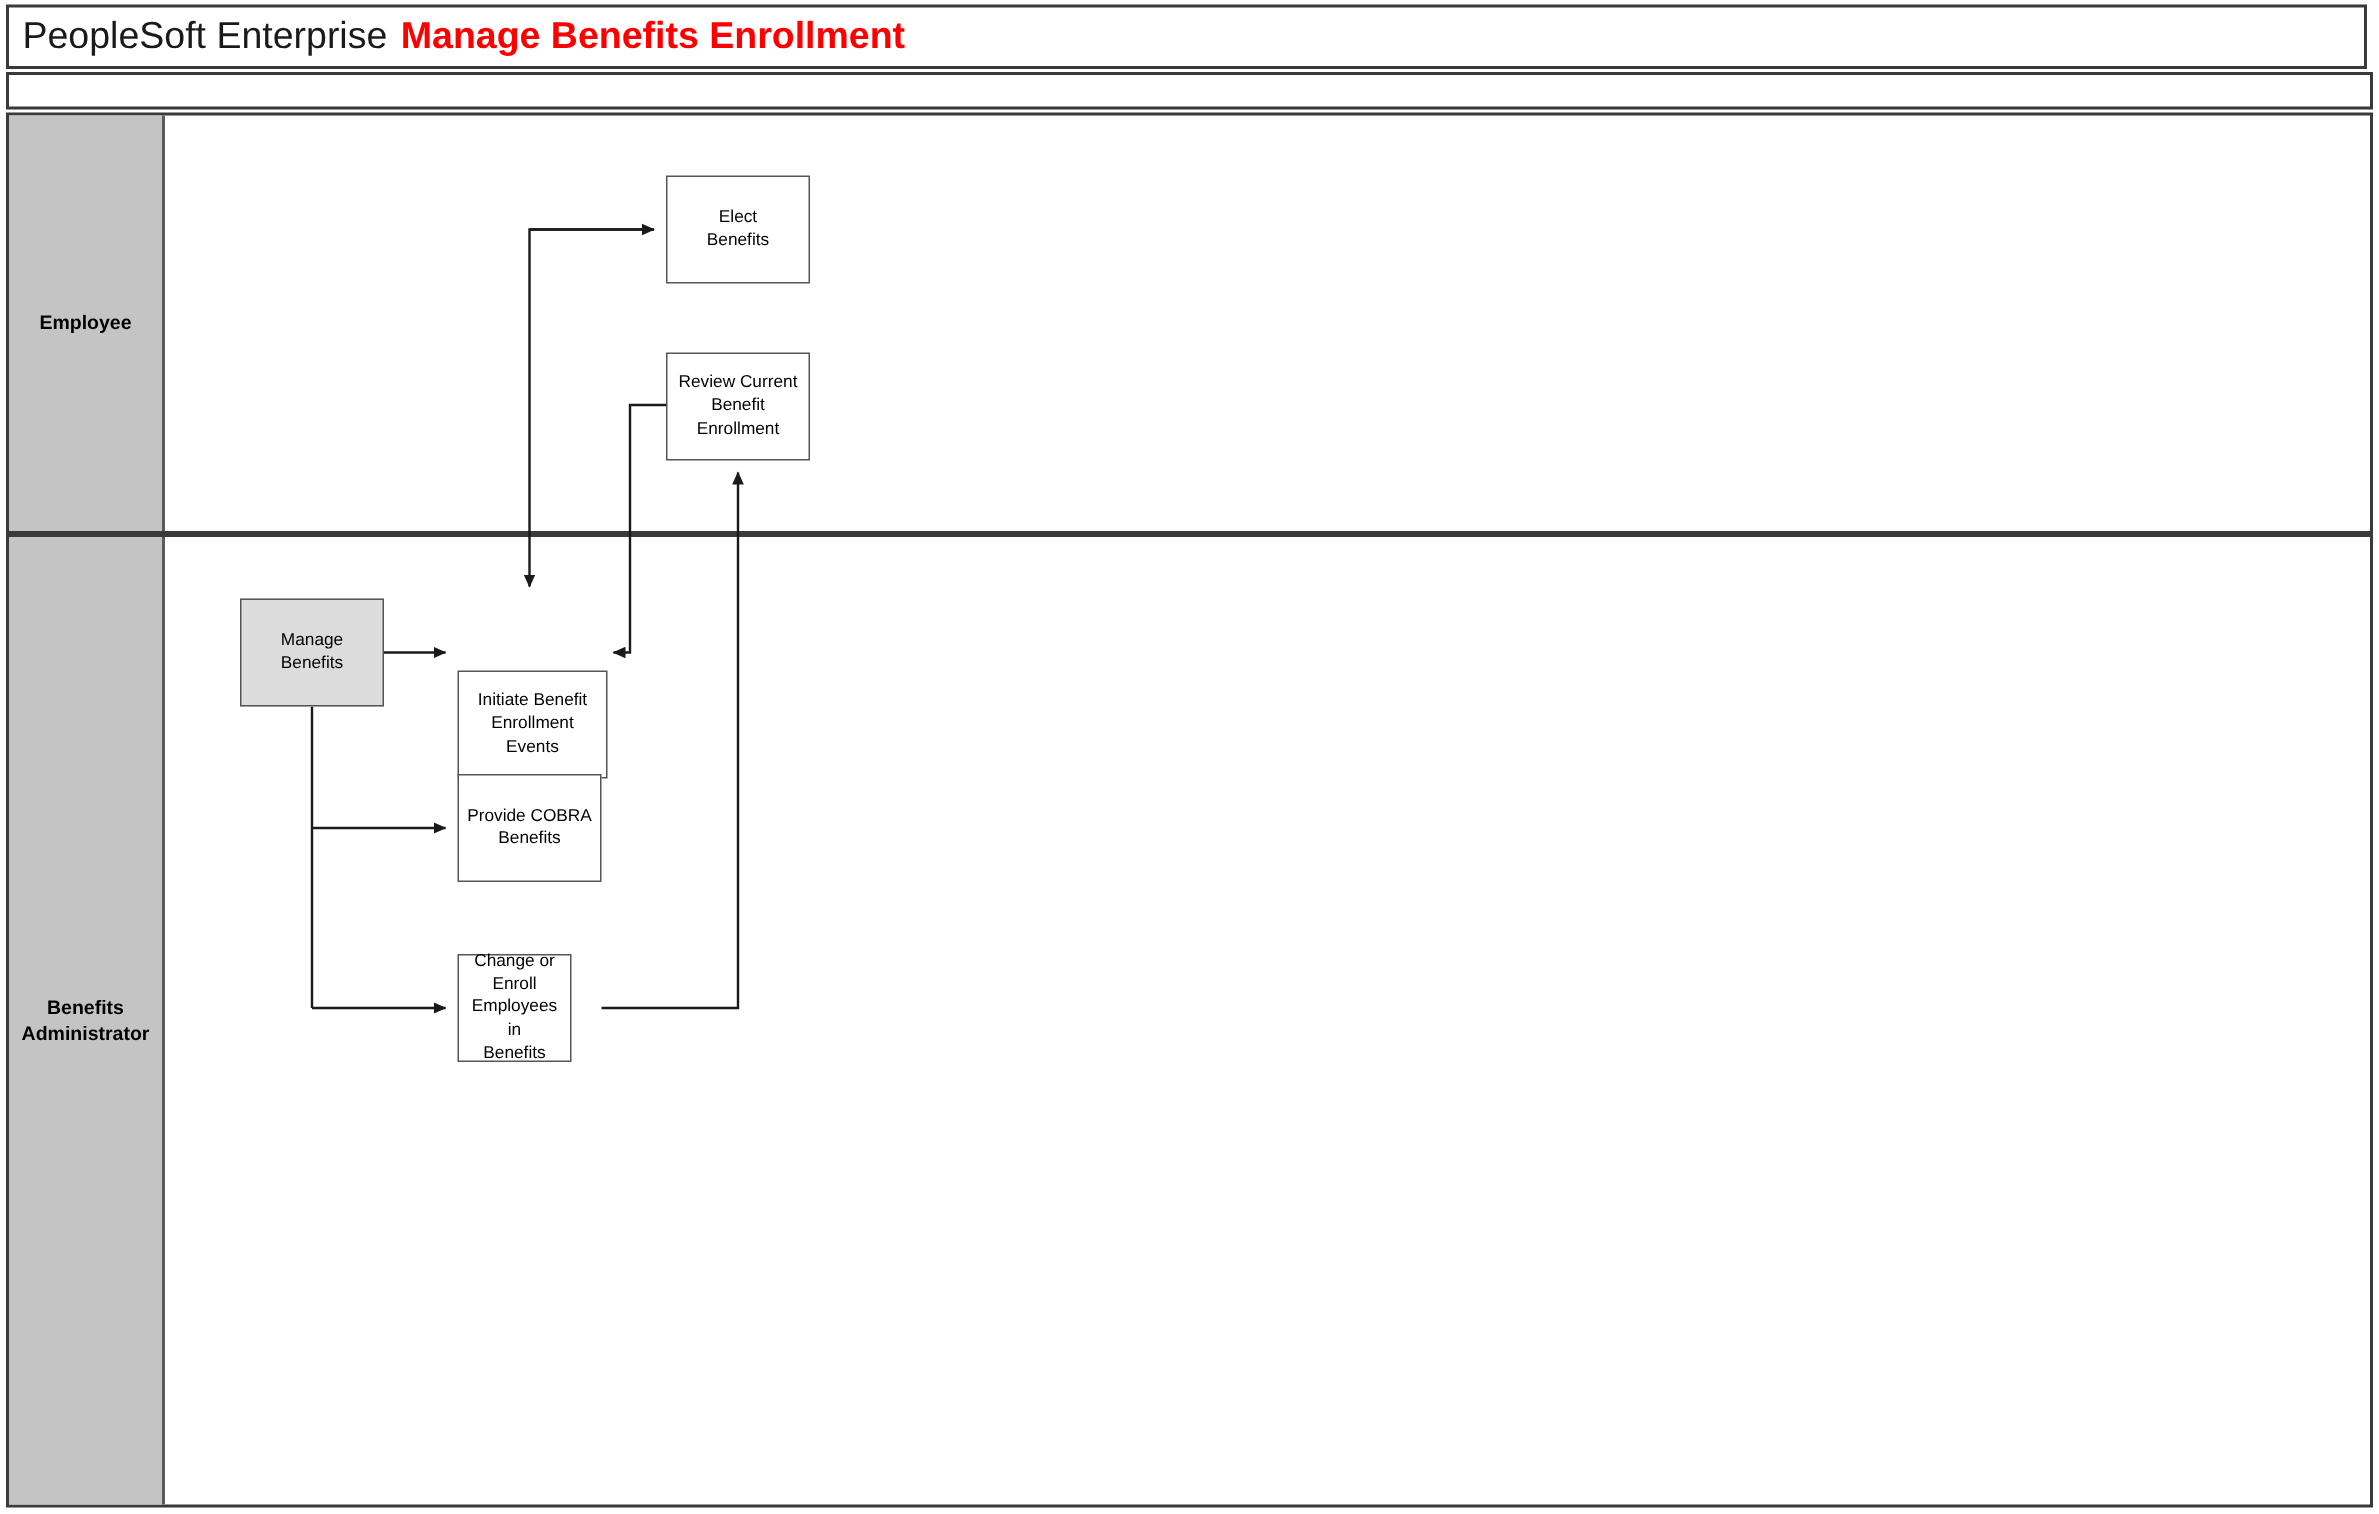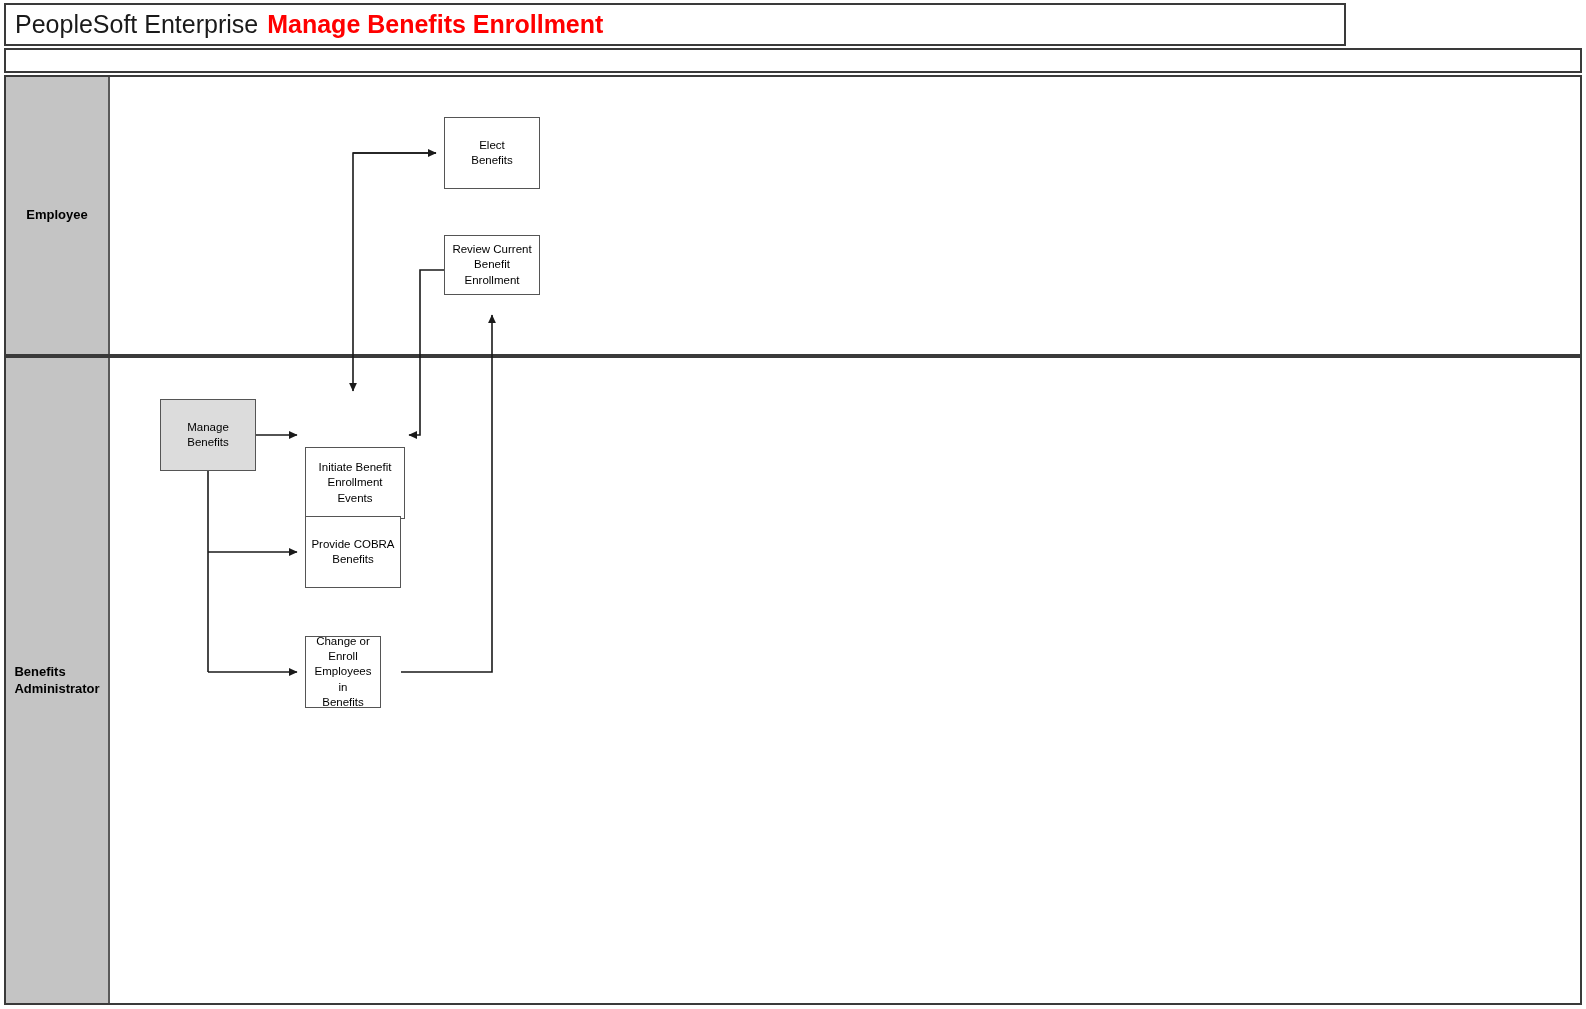--- a/index.html
+++ b/index.html
@@ -15,21 +15,21 @@
     height: 1009px;
     background: #ffffff;
     overflow: hidden;
   }
 
   
   .header-band {
     position: absolute;
     left: 4px;
     top: 3px;
-    width: 1342px;
+    width: 1574px;
     height: 43px;
     border: 2px solid #3a3a3a;
     box-sizing: border-box;
     background: #ffffff;
     display: flex;
     align-items: center;
     padding-left: 9px;
     white-space: nowrap;
     overflow: hidden;
   }
@@ -69,20 +69,21 @@
     left: 0;
     top: 0;
     width: 104px;
     height: 100%;
     background: #c4c4c4;
     border-right: 2px solid #5a5a5a;
     box-sizing: border-box;
     display: flex;
     align-items: center;
     justify-content: center;
+    text-align: center;
     font-size: 13px;
     font-weight: bold;
     color: #000000;
     line-height: 1.25;
   }
   .lane-canvas {
     position: absolute;
     left: 104px;
     top: 0;
     right: 0;
@@ -166,21 +167,21 @@
       <path d="M444,270 L420,270 L420,435 L409,435" marker-end="url(#ah)"></path>
 
       <path d="M401,672 L492,672 L492,315" marker-end="url(#ah)"></path>
     </g>
   </svg>
 
   <div id="node-layer">
       <div class="node" style="left: 444px; top: 117px; width: 96px; height: 72px;">
         <span>Elect<br>Benefits</span>
       </div>
-      <div class="node" style="left: 444px; top: 235px; width: 96px; height: 60px;">
+      <div class="node" style="left: 444px; top: 235px; width: 96px; height: 72px;">
         <span>Review Current<br>Benefit Enrollment</span>
       </div>
       <div class="node shaded" style="left: 160px; top: 399px; width: 96px; height: 72px;">
         <span>Manage<br>Benefits</span>
       </div>
       <div class="node" style="left: 305px; top: 399px; width: 100px; height: 72px; margin-top: 48px;">
         <span>Initiate Benefit<br>Enrollment Events</span>
       </div>
       <div class="node" style="left: 305px; top: 516px; width: 96px; height: 72px;">
         <span>Provide COBRA<br>Benefits</span>

